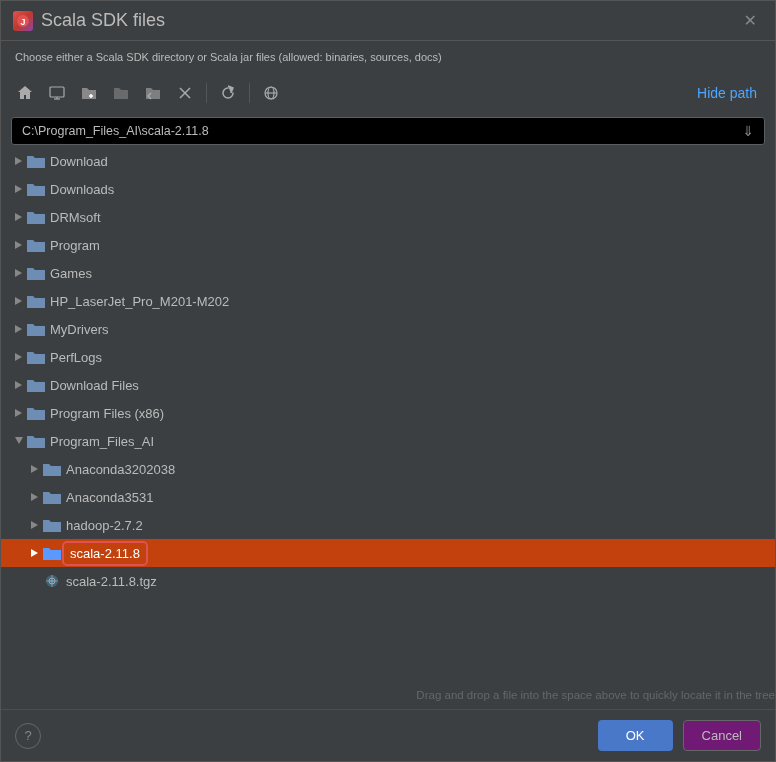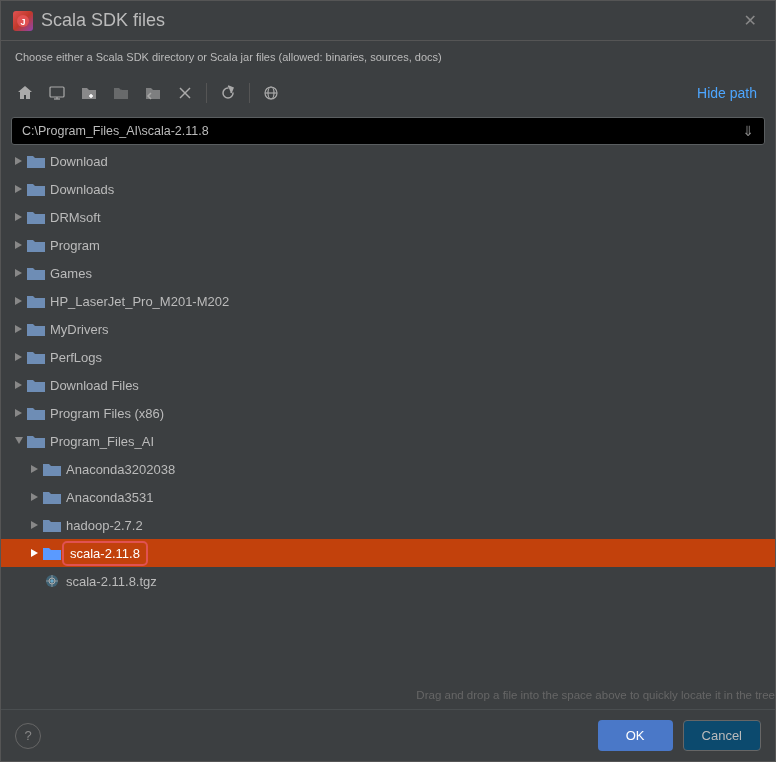--- a/index.html
+++ b/index.html
@@ -196,21 +196,21 @@
     .btn-ok {
       background: #4a78c8;
       color: #fff;
       border: none;
       padding: 7px 28px;
       border-radius: 4px;
       cursor: pointer;
       font-size: 13px;
     }
     .btn-cancel {
-      background: #0c4a6e;
+      background: #701a75;
       color: #bbbbbb;
       border: 1px solid #666;
       padding: 7px 18px;
       border-radius: 4px;
       cursor: pointer;
       font-size: 13px;
     }
 
     
     .folder-svg { display: inline-block; }

